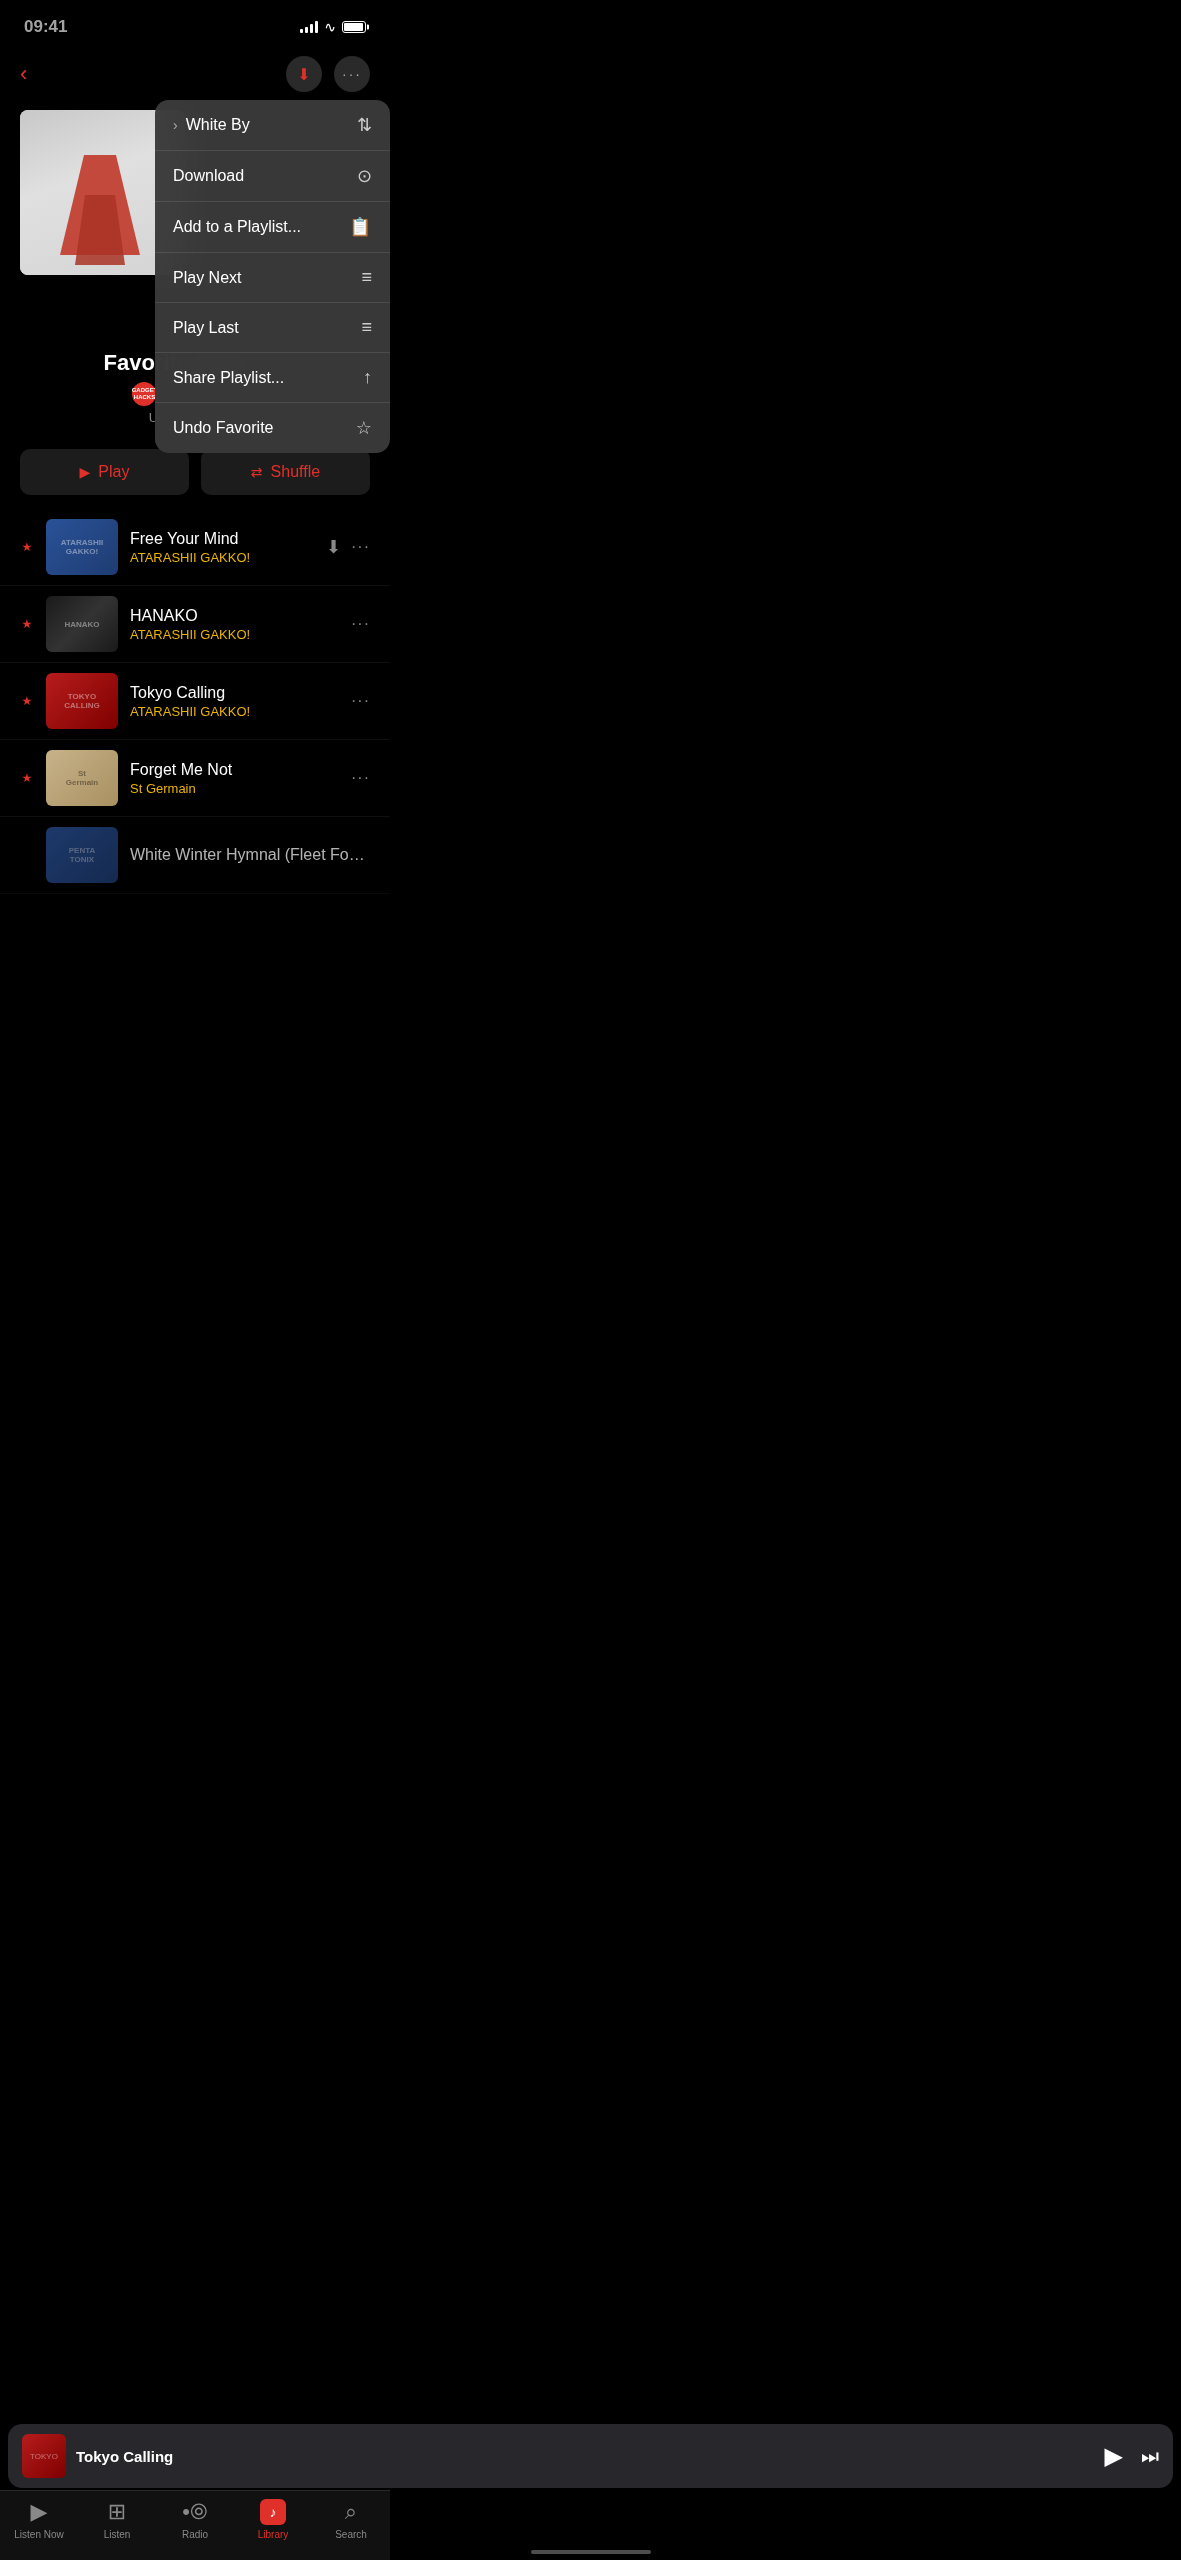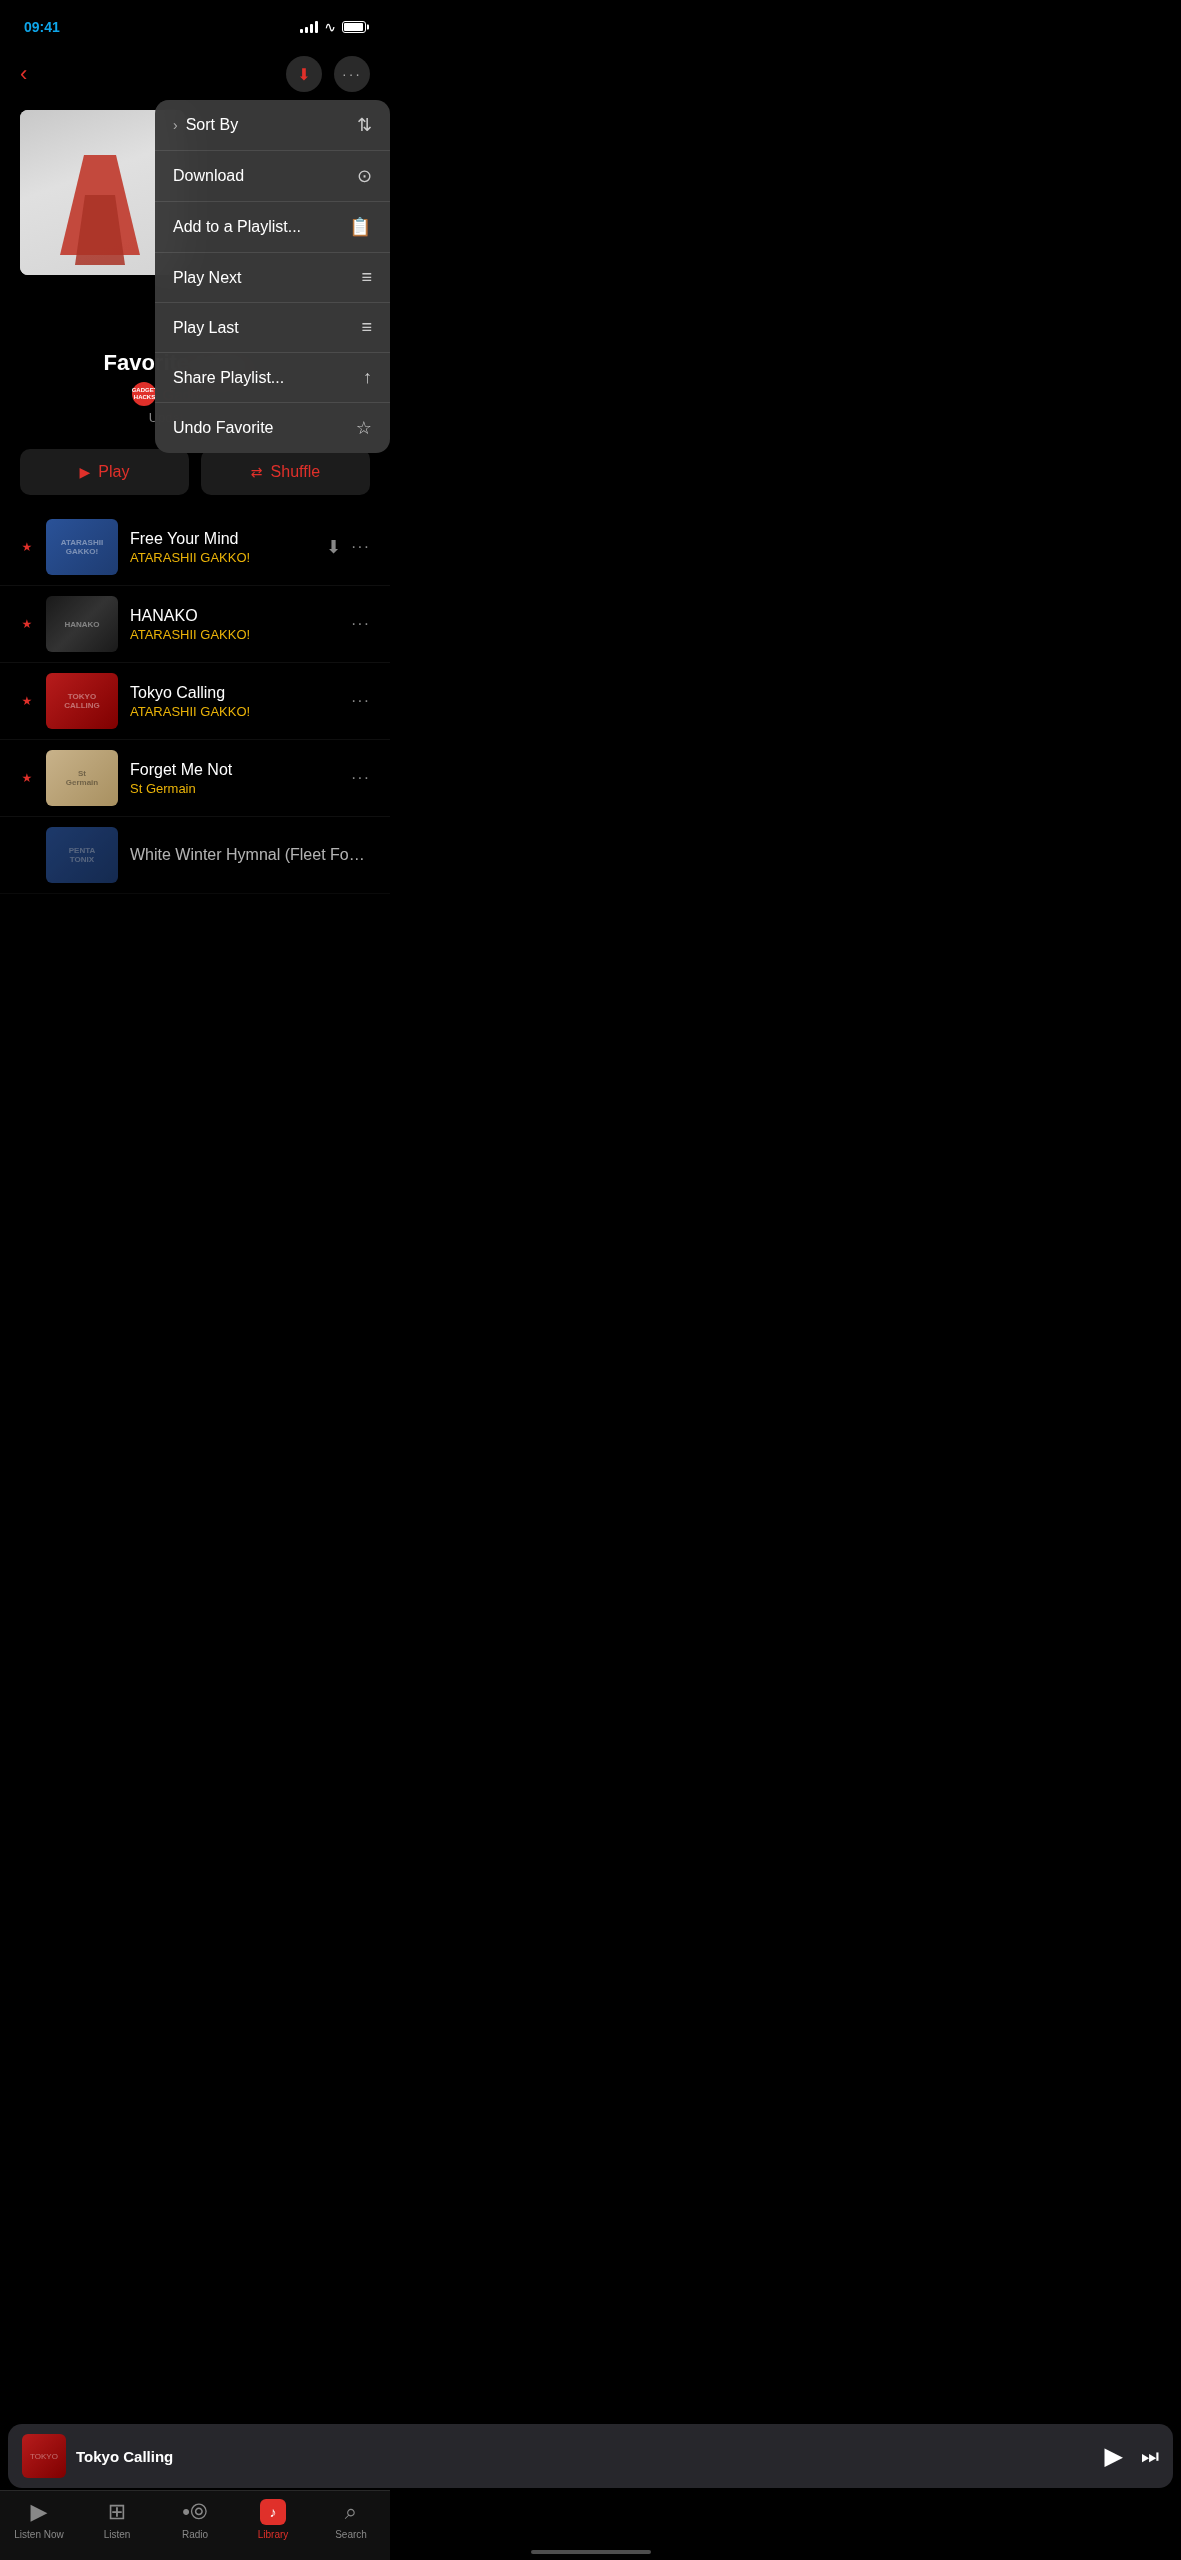--- a/index.html
+++ b/index.html
@@ -17,23 +17,23 @@
 
     
     .status-bar {
       display: flex;
       justify-content: space-between;
       align-items: center;
       padding: 14px 24px 8px;
       height: 48px;
     }
     .status-time {
-      font-size: 14px;
+      font-size: 17px;
       font-weight: 600;
-      color: #0ea5e9;
+      color: #a3a3a3;
     }
     .status-icons {
       display: flex;
       align-items: center;
       gap: 6px;
     }
     .signal-bars {
       display: flex;
       align-items: flex-end;
       gap: 2px;
@@ -488,21 +488,21 @@
         <div class="album-art-red"></div>
         <div class="album-art-red2"></div>
       </div>
     </div>
 
     <div class="context-menu">
 
       <div class="context-menu-item sort-by-row">
         <div class="menu-label">
           <span class="sort-chevron">›</span>
-          <span>Sort By</span>
+          <span>White By</span>
         </div>
         <span class="menu-icon">⇅</span>
       </div>
 
       <div class="context-menu-item">
         <span class="menu-label">Download</span>
         <span class="menu-icon">⊙</span>
       </div>
 
       <div class="context-menu-item">

